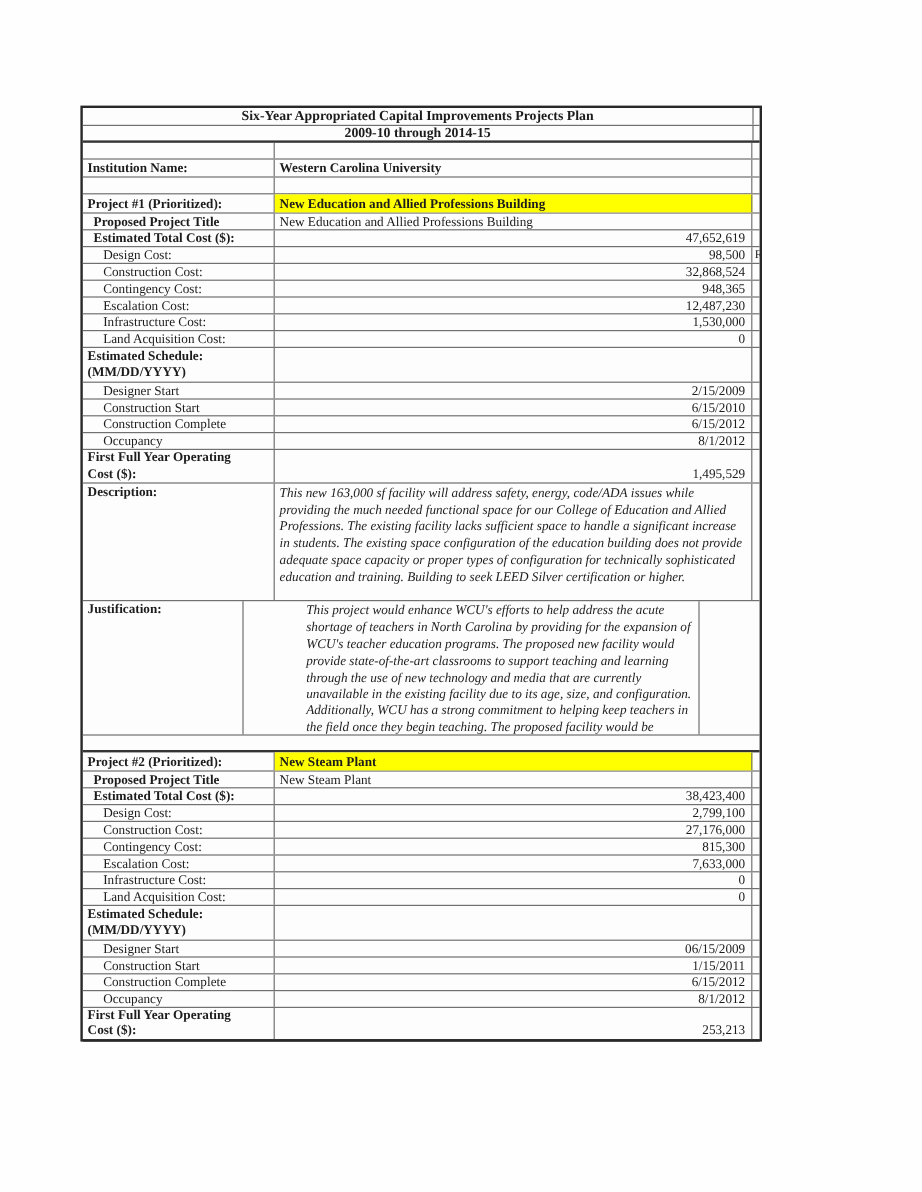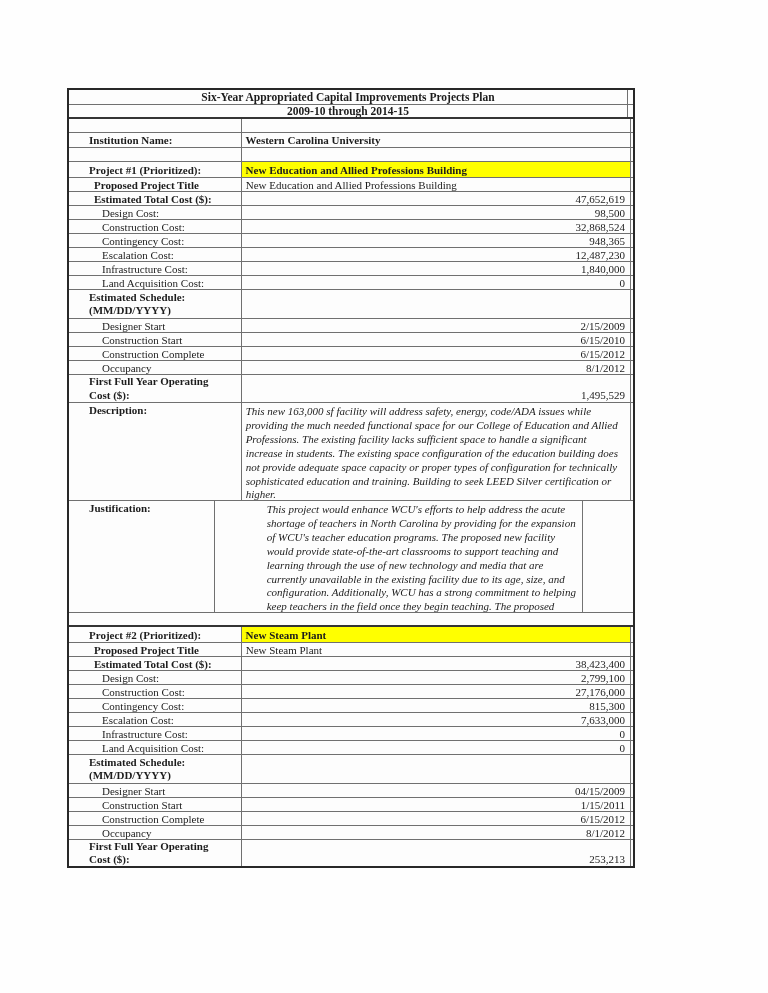--- a/index.html
+++ b/index.html
@@ -30,21 +30,21 @@
   .h14 { height: 14px; }
   .h15 { height: 15px; }
   .h16 { height: 16px; }
   .h28 { height: 28px; }
   .h29 { height: 29px; }
   .h98 { height: 98px; }
   .h112 { height: 112px; gap: 48px; }
 
   
   .c { display: flex; align-items: center; overflow: hidden; }
-  .lab  { width: 160px; border-right: 1px solid #707070; font-size: 11px; margin-left: 16px; }
+  .lab  { width: 160px; border-right: 1px solid #707070; font-size: 11px; }
   .val  { width: 398px; border-right: 1px solid #737373; font-size: 11px; }
   .note { flex: 1; font-size: 10px; white-space: nowrap; padding-left: 2px; }
   .merged { width: 559px; border-right: 1px solid #707070;
             justify-content: center; font-weight: bold; font-size: 11.5px; }
 
   .ind0 { padding-left: 4px; }
   .ind1 { padding-left: 9px; }
   .ind2 { padding-left: 17px; }
   .b { font-weight: bold; }
 
@@ -120,21 +120,21 @@
       <div class="c val num">948,365</div>
       <div class="c note"></div>
     </div>
     <div class="row h14">
       <div class="c lab ind2">Escalation Cost:</div>
       <div class="c val num">12,487,230</div>
       <div class="c note"></div>
     </div>
     <div class="row h14">
       <div class="c lab ind2">Infrastructure Cost:</div>
-      <div class="c val num">1,840,000</div>
+      <div class="c val num">1,530,000</div>
       <div class="c note"></div>
     </div>
     <div class="row h14">
       <div class="c lab ind2">Land Acquisition Cost:</div>
       <div class="c val num">0</div>
       <div class="c note"></div>
     </div>
     <div class="row h29">
       <div class="c lab ind0 two">
         <span>Estimated Schedule:</span>
@@ -240,21 +240,21 @@
     <div class="row h29">
       <div class="c lab ind0 two">
         <span>Estimated Schedule:</span>
         <span>(MM/DD/YYYY)</span>
       </div>
       <div class="c val"></div>
       <div class="c note"></div>
     </div>
     <div class="row h14">
       <div class="c lab ind2">Designer Start</div>
-      <div class="c val num">04/15/2009</div>
+      <div class="c val num">06/15/2009</div>
       <div class="c note"></div>
     </div>
     <div class="row h14">
       <div class="c lab ind2">Construction Start</div>
       <div class="c val num">1/15/2011</div>
       <div class="c note"></div>
     </div>
     <div class="row h14">
       <div class="c lab ind2">Construction Complete</div>
       <div class="c val num">6/15/2012</div>

